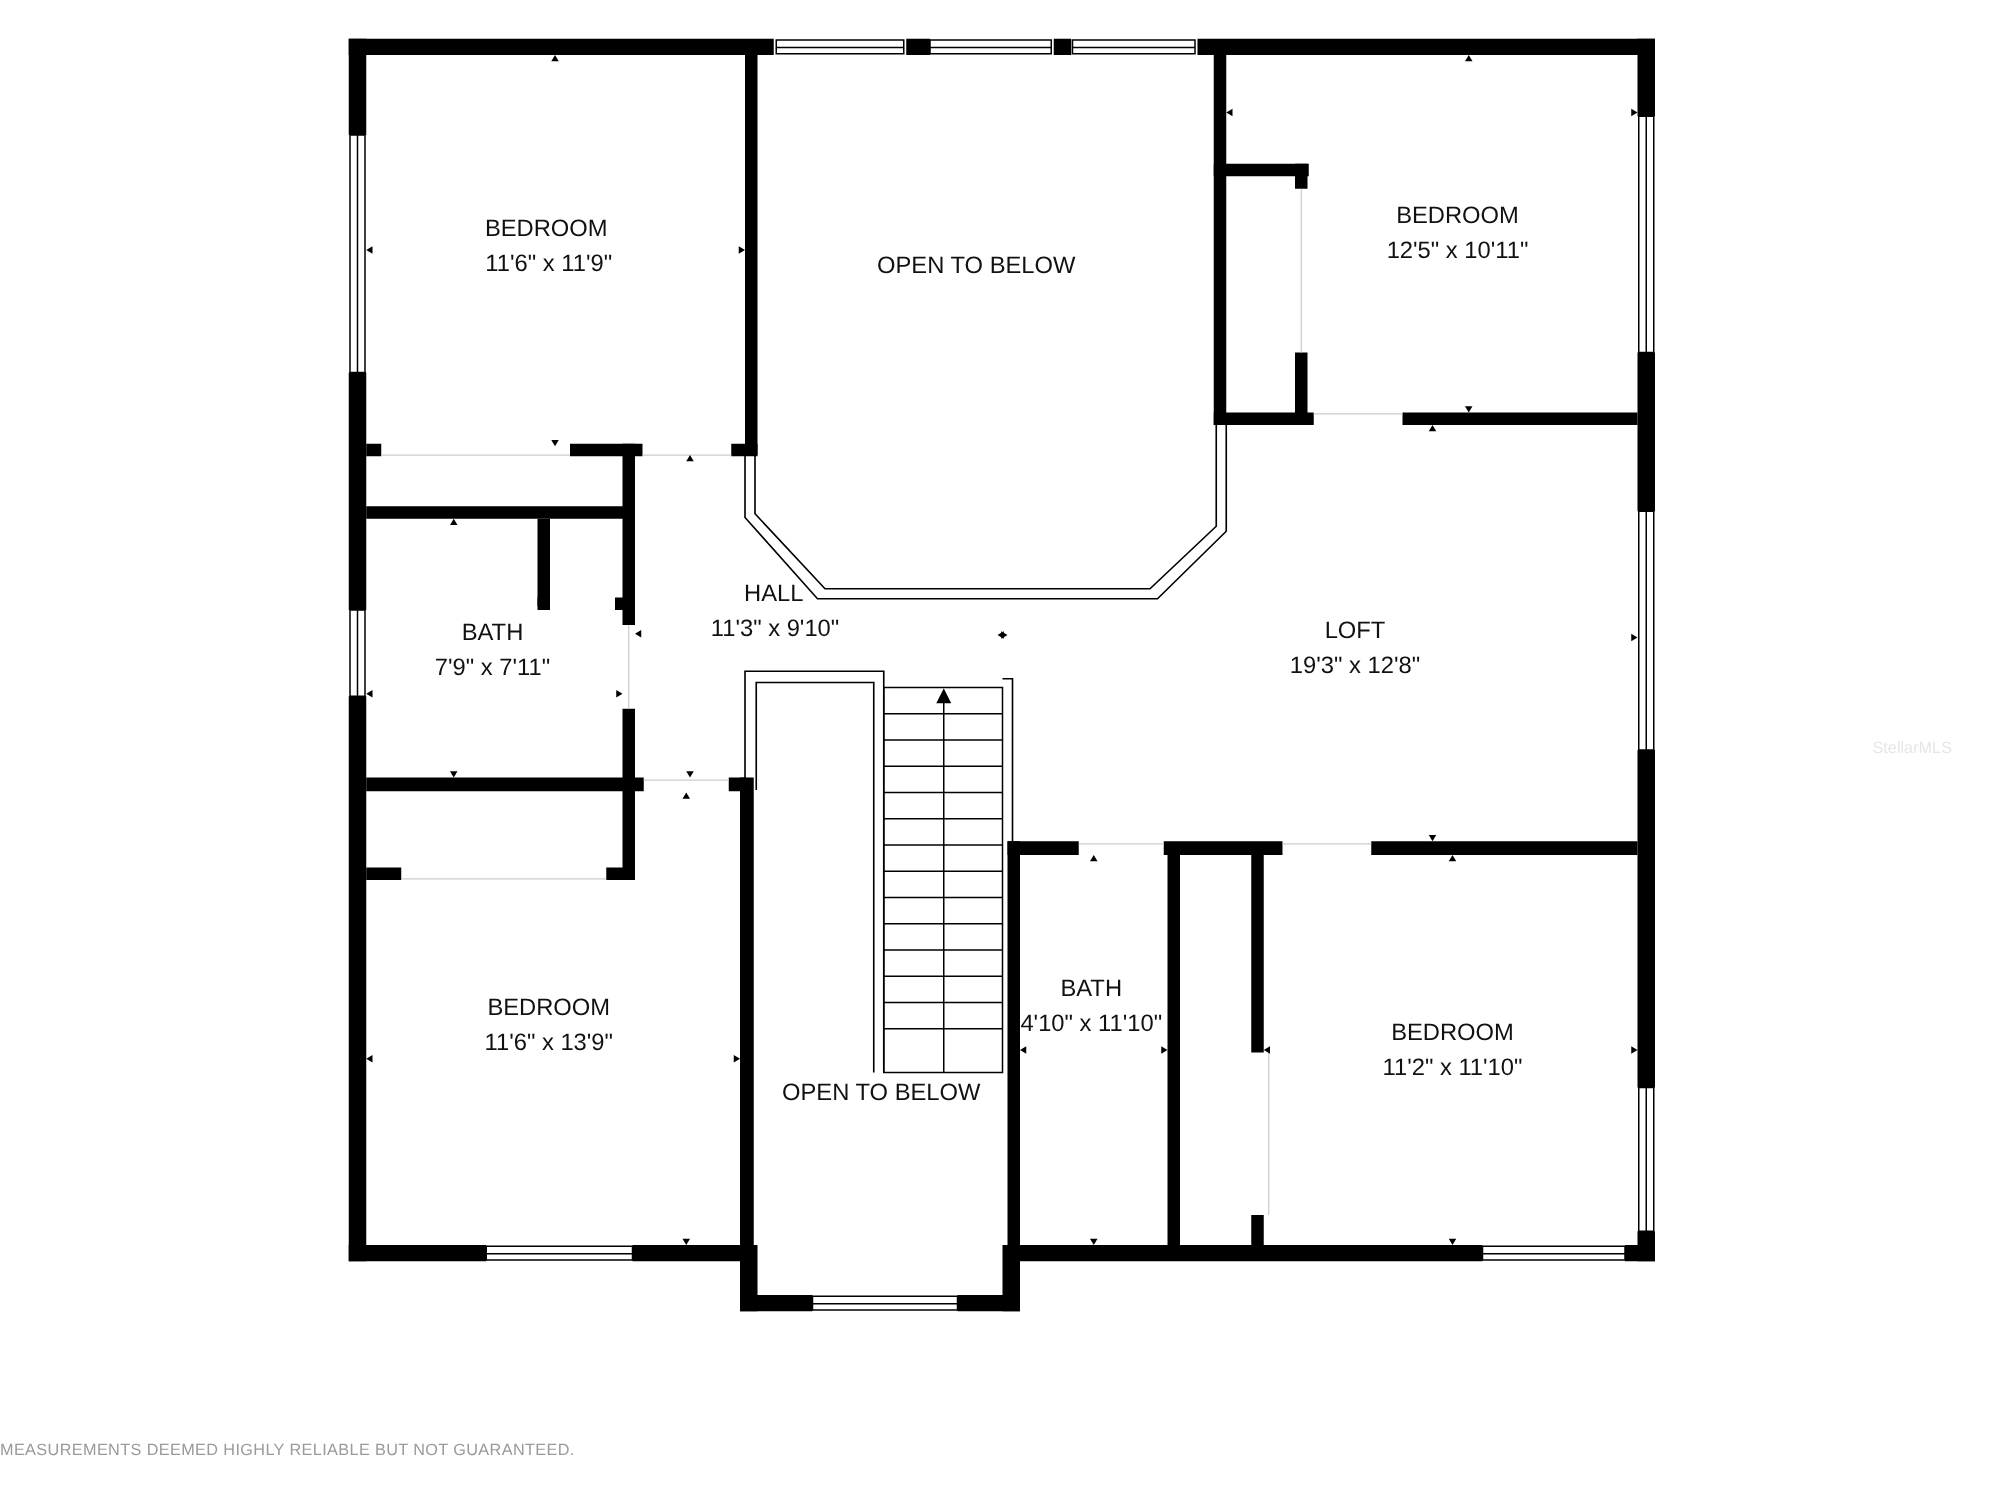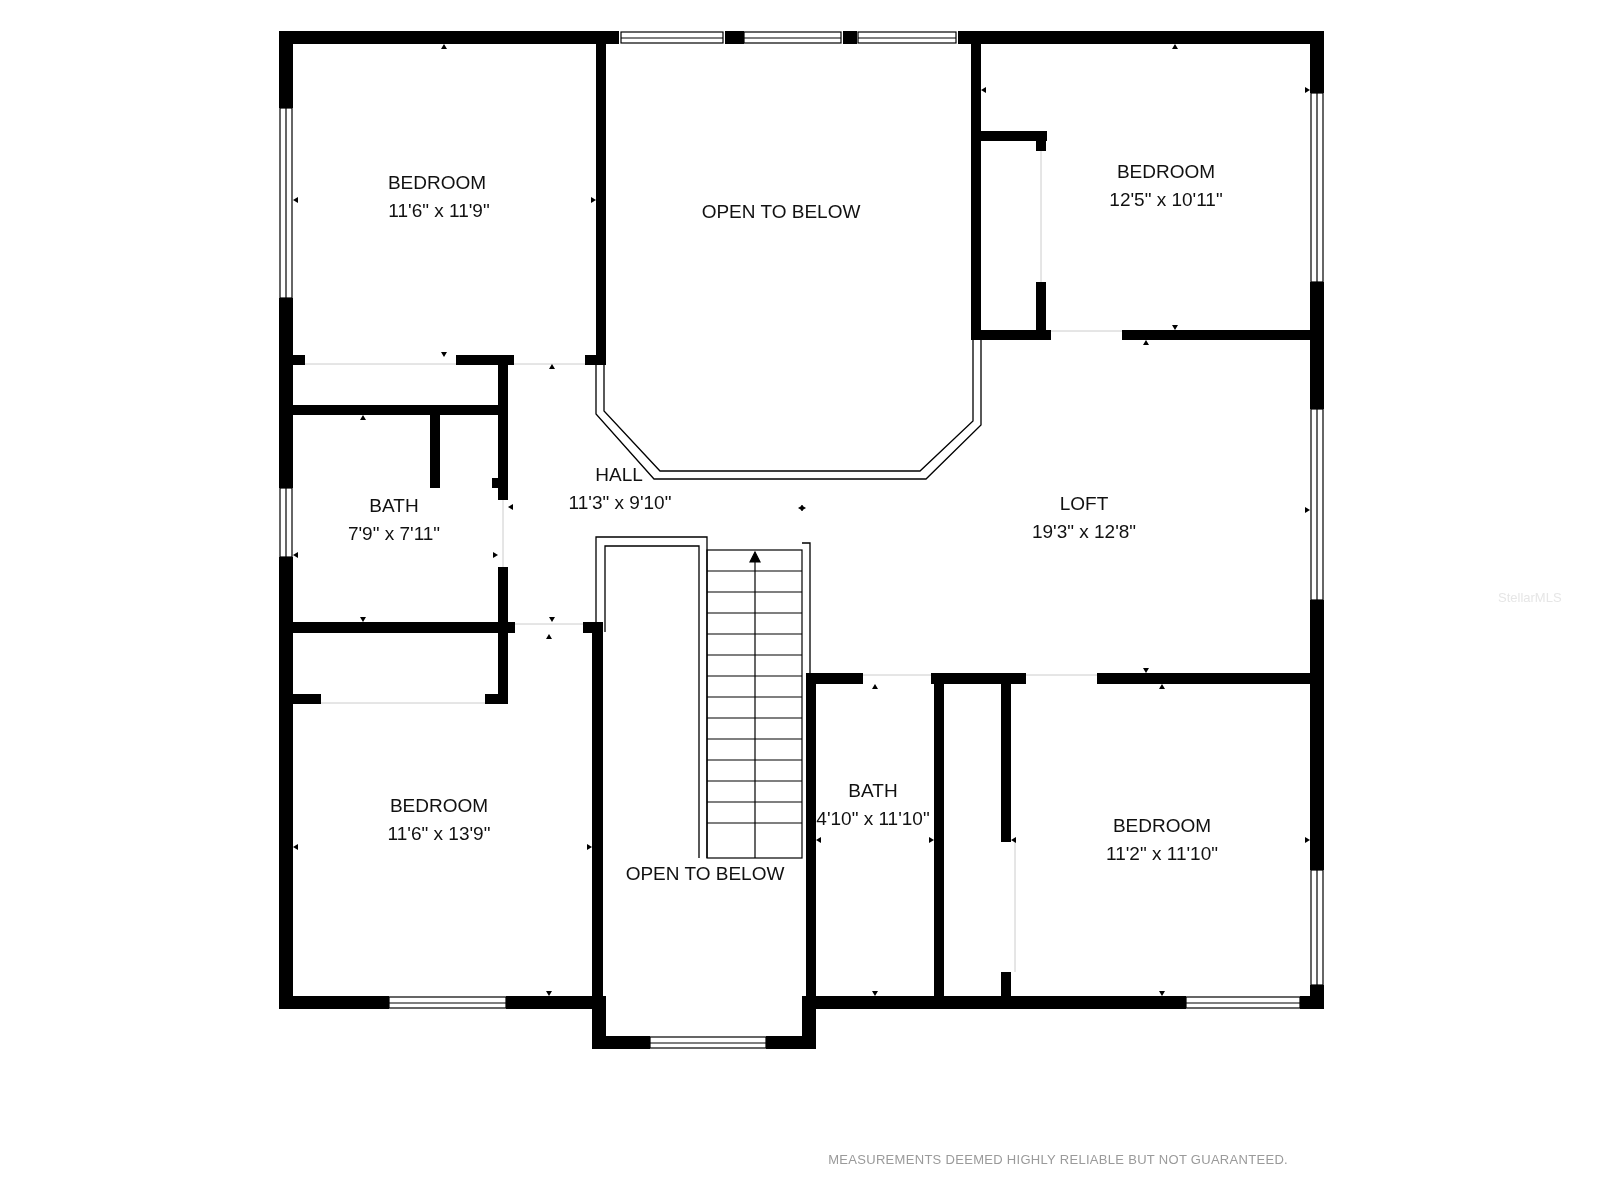--- a/index.html
+++ b/index.html
@@ -1,20 +1,20 @@
 <!DOCTYPE html>
 <html><head>
 <meta charset="utf-8">
 <style>
   html, body { margin: 0; padding: 0; background: #ffffff; }
   body { width: 1600px; height: 1200px; position: relative; overflow: hidden;
          font-family: "Liberation Sans", "DejaVu Sans", sans-serif; }
   svg.plan { position: absolute; left: 0; top: 0; }
   .lbl { font-family: "Liberation Sans", "DejaVu Sans", sans-serif; fill: #111; font-size: 19px; text-anchor: middle; }
-  .footer { position: absolute; left: 0; width: 1288px; top: 1152px; text-align: right;
+  .footer { position: absolute; left: 0; width: 1288px; top: 1152px; text-align: left;
             font-size: 13px; color: #9a9a9a; letter-spacing: 0.3px; }
   .watermark { position: absolute; left: 1498px; top: 590px; font-size: 13px; color: #e6e6e6; text-align: center; }
 </style>
 </head>
 <body>
 
 <svg class="plan" width="1600" height="1200" viewBox="0 0 1600 1200">
   <g fill="#000">
 
     <rect x="279" y="31" width="340" height="13"></rect>

